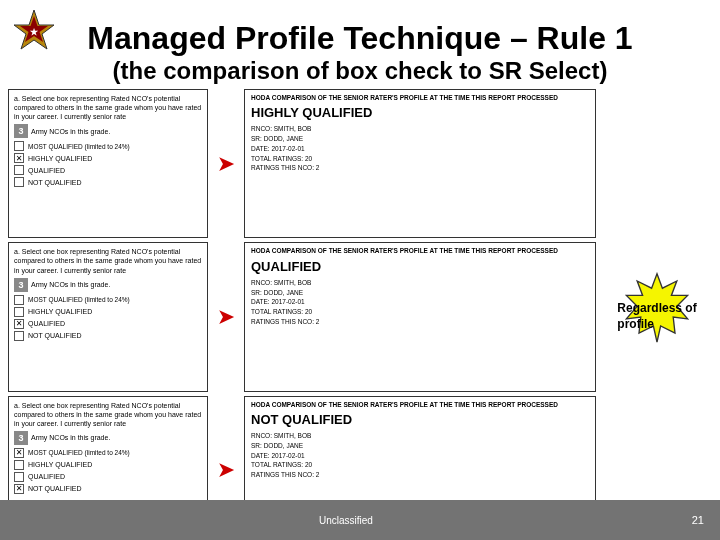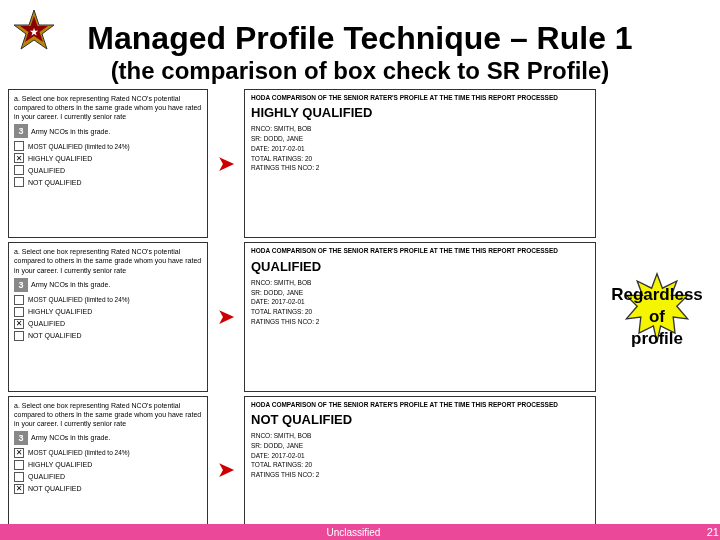--- a/index.html
+++ b/index.html
@@ -161,45 +161,44 @@
     }
     .starburst-bg {
       position: absolute;
       top: 0; left: 0;
       width: 100%;
       height: 100%;
     }
     .starburst-text {
       position: relative;
       z-index: 1;
-      font-size: 17px;
+      font-size: 12px;
       font-weight: bold;
-      text-align: center;
       color: #000;
       line-height: 1.3;
     }
     .footer {
       position: absolute;
       bottom: 0;
       width: 100%;
-      background: #ec4899;
+      background: #737373;
       color: #fff;
       text-align: center;
-      padding: 2px 0;
+      padding: 14px 0;
       font-size: 10px;
       display: flex;
       align-items: center;
       justify-content: center;
     }
     .footer-text {
       flex: 1;
       text-align: center;
     }
     .footer-num {
-      margin-right: 1px;
+      margin-right: 16px;
       font-size: 11px;
     }
     .top-bar {
       position: relative;
       display: flex;
       align-items: flex-start;
       justify-content: center;
       padding-top: 6px;
       background: #fff;
     }
@@ -211,21 +210,21 @@
 
   <div class="logo">
     <svg class="star-badge" viewBox="0 0 48 48" xmlns="http://www.w3.org/2000/svg">
       <polygon points="24,2 29,17 44,17 32,26 37,41 24,32 11,41 16,26 4,17 19,17" fill="#b8860b" stroke="#333" stroke-width="1"></polygon>
       <polygon points="24,8 27.5,18 38,18 29.5,24 33,34 24,28 15,34 18.5,24 10,18 20.5,18" fill="#8B0000"></polygon>
       <text x="24" y="27" text-anchor="middle" font-size="9" fill="white" font-weight="bold">★</text>
     </svg>
   </div>
   <div style="flex:1; text-align:center;margin-top:14px;">
     <h1>Managed Profile Technique – Rule 1</h1>
-    <h2>(the comparison of box check to SR Profile)</h2>
+    <h2>(the comparison of box check to SR Select)</h2>
   </div>
 </div>
 
 <div class="main-content">
 
   <div class="left-column" id="form-col">
       <div class="form-box">
         <p class="desc">a. Select one box representing Rated NCO's potential compared to others in the same grade whom you have rated in your career. I currently senior rate</p>
         <div class="senior-rate-line">
           <div class="rate-number">3</div>

